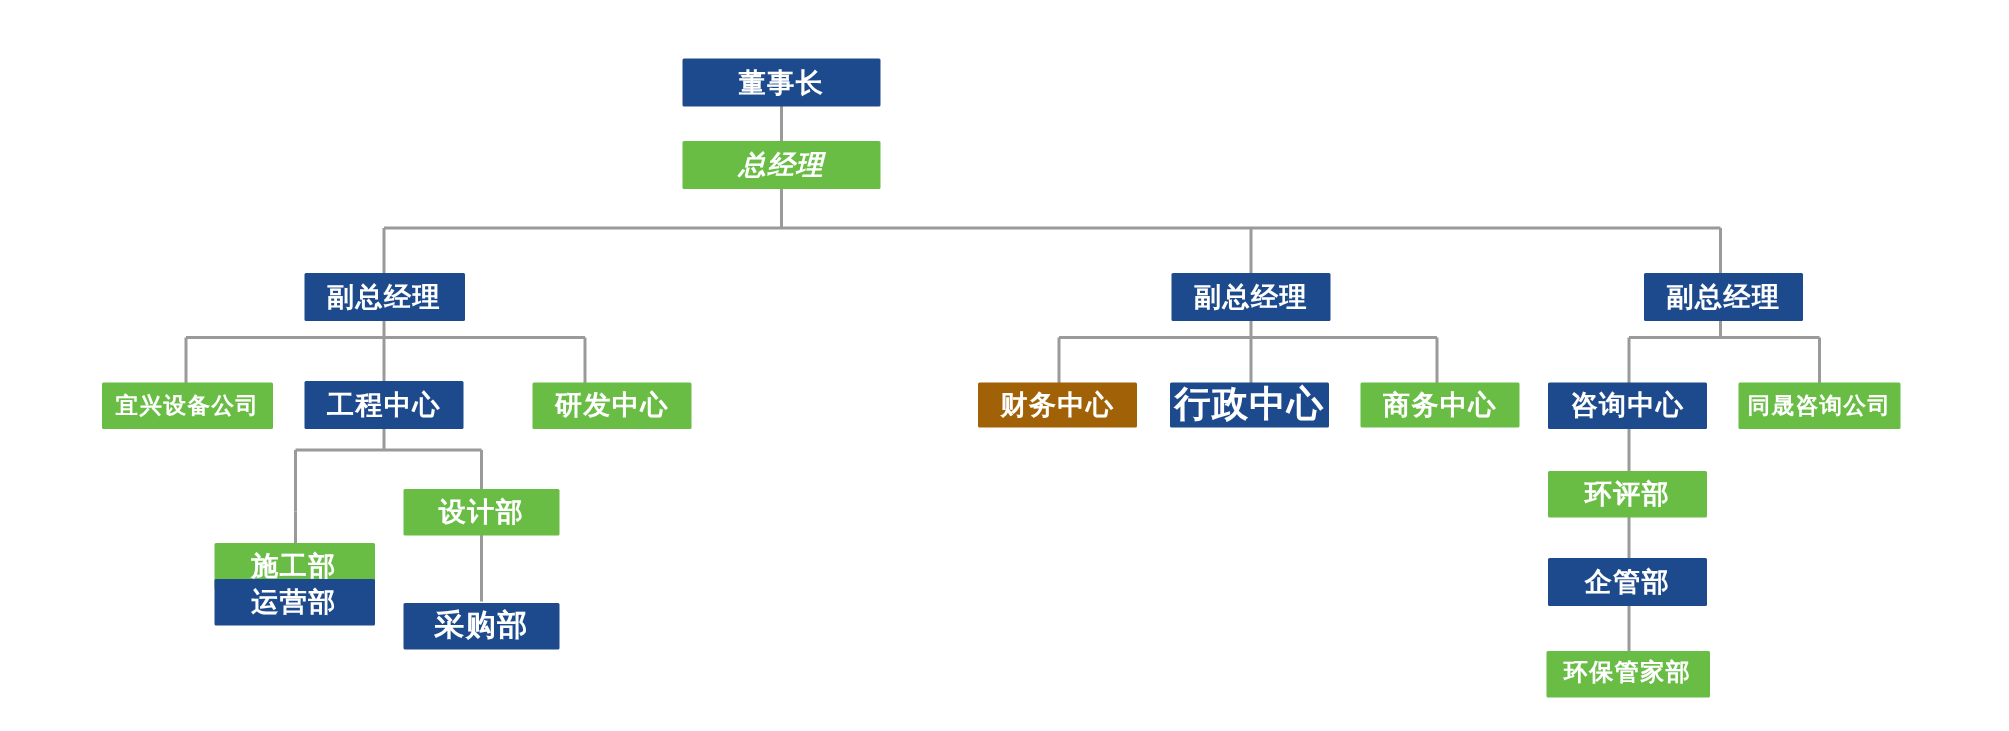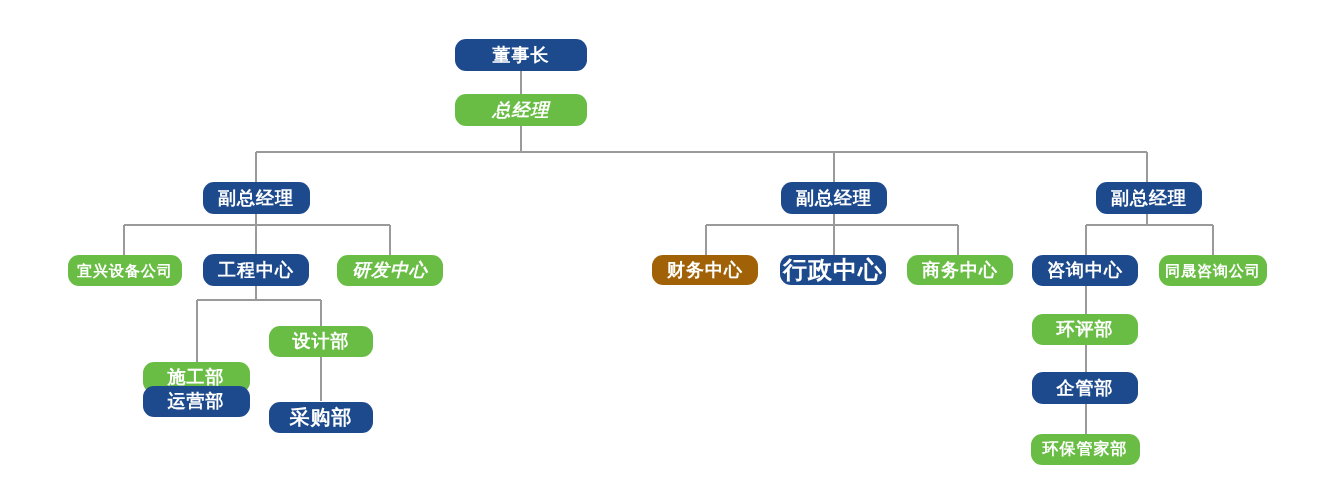--- a/index.html
+++ b/index.html
@@ -22,21 +22,21 @@
     height: 487px;
     display: block;
   }
   .node {
     position: absolute;
     display: flex;
     align-items: center;
     justify-content: center;
     color: #ffffff;
     font-weight: bold;
-    border-radius: 11px;
+    border-radius: 1px;
     box-sizing: border-box;
     white-space: nowrap;
     letter-spacing: 1px;
     line-height: 1;
     user-select: none;
   }
 </style>
 </head>
 <body>
 
@@ -70,21 +70,21 @@
       <line x1="1086" y1="270" x2="1086" y2="449" stroke="#9a9a9a" stroke-width="2"></line>
     </svg>
   <div id="nodes">
       <div class="node" style="left: 455px; top: 39px; width: 132px; height: 32px; background: rgb(29, 74, 140); color: rgb(255, 255, 255); font-size: 18px;">董事长</div>
       <div class="node" style="left: 455px; top: 94px; width: 132px; height: 32px; background: rgb(105, 189, 69); color: rgb(255, 255, 255); font-size: 18px; font-style: italic;">总经理</div>
       <div class="node" style="left: 202.5px; top: 182px; width: 107px; height: 32px; background: rgb(29, 74, 140); color: rgb(255, 255, 255); font-size: 18px;">副总经理</div>
       <div class="node" style="left: 781px; top: 182px; width: 106px; height: 32px; background: rgb(29, 74, 140); color: rgb(255, 255, 255); font-size: 18px;">副总经理</div>
       <div class="node" style="left: 1096px; top: 182px; width: 106px; height: 32px; background: rgb(29, 74, 140); color: rgb(255, 255, 255); font-size: 18px;">副总经理</div>
       <div class="node" style="left: 68px; top: 254.5px; width: 114px; height: 31px; background: rgb(105, 189, 69); color: rgb(255, 255, 255); font-size: 15px;">宜兴设备公司</div>
       <div class="node" style="left: 203px; top: 254px; width: 106px; height: 32px; background: rgb(29, 74, 140); color: rgb(255, 255, 255); font-size: 18px;">工程中心</div>
-      <div class="node" style="left: 337px; top: 254.5px; width: 106px; height: 31px; background: rgb(105, 189, 69); color: rgb(255, 255, 255); font-size: 18px; font-style: italic;">研发中心</div>
+      <div class="node" style="left: 355px; top: 254.5px; width: 106px; height: 31px; background: rgb(105, 189, 69); color: rgb(255, 255, 255); font-size: 18px;">研发中心</div>
       <div class="node" style="left: 142.5px; top: 325.5px; width: 107px; height: 31px; background: rgb(105, 189, 69); color: rgb(255, 255, 255); font-size: 18px; margin-top: 36px;">施工部</div>
       <div class="node" style="left: 269px; top: 325.5px; width: 104px; height: 31px; background: rgb(105, 189, 69); color: rgb(255, 255, 255); font-size: 18px;">设计部</div>
       <div class="node" style="left: 142.5px; top: 385.5px; width: 107px; height: 31px; background: rgb(29, 74, 140); color: rgb(255, 255, 255); font-size: 18px;">运营部</div>
       <div class="node" style="left: 269px; top: 385.5px; width: 104px; height: 31px; background: rgb(29, 74, 140); color: rgb(255, 255, 255); font-size: 20px; margin-top: 16px;">采购部</div>
       <div class="node" style="left: 652px; top: 255px; width: 106px; height: 30px; background: #a16207; color: rgb(255, 255, 255); font-size: 18px;">财务中心</div>
       <div class="node" style="left: 780px; top: 255px; width: 106px; height: 30px; background: rgb(29, 74, 140); color: rgb(255, 255, 255); font-size: 24px;">行政中心</div>
       <div class="node" style="left: 907px; top: 255px; width: 106px; height: 30px; background: rgb(105, 189, 69); color: rgb(255, 255, 255); font-size: 18px;">商务中心</div>
       <div class="node" style="left: 1032px; top: 254.5px; width: 106px; height: 31px; background: rgb(29, 74, 140); color: rgb(255, 255, 255); font-size: 18px;">咨询中心</div>
       <div class="node" style="left: 1159px; top: 254.5px; width: 108px; height: 31px; background: rgb(105, 189, 69); color: rgb(255, 255, 255); font-size: 15px;">同晟咨询公司</div>
       <div class="node" style="left: 1032px; top: 313.5px; width: 106px; height: 31px; background: rgb(105, 189, 69); color: rgb(255, 255, 255); font-size: 18px;">环评部</div>

